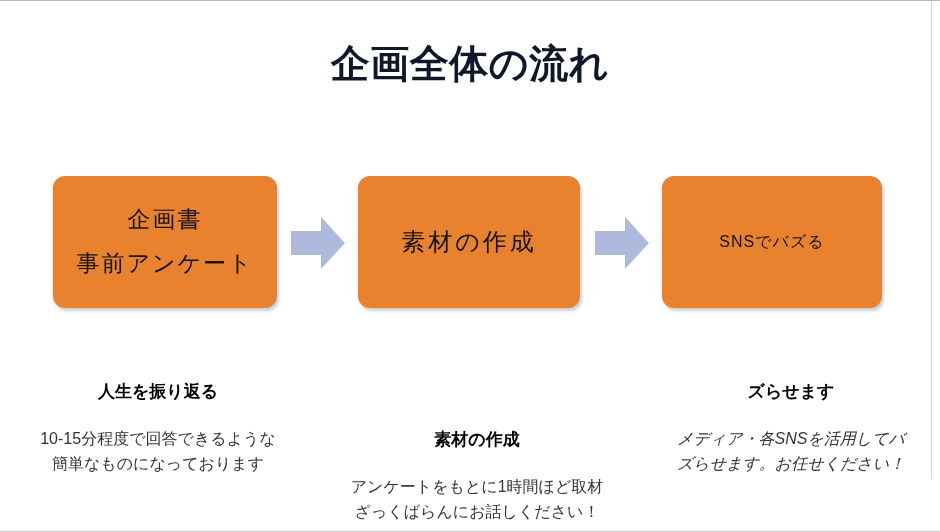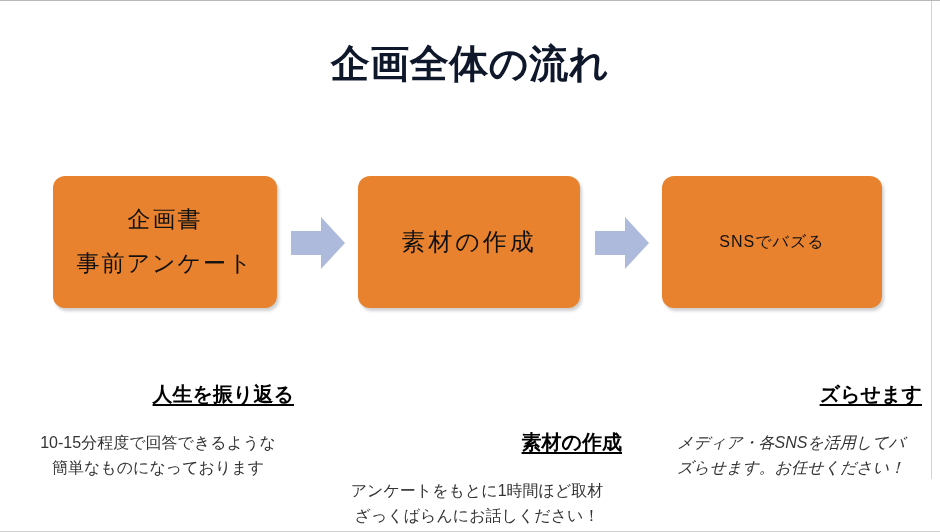--- a/index.html
+++ b/index.html
@@ -89,25 +89,24 @@
   
   .caption {
     position: absolute;
     top: 380px;
   }
   .caption.cap-1 { left: 22px;  width: 272px; }
   .caption.cap-2 { left: 332px; width: 290px; margin-top: 48px; }
   .caption.cap-3 { left: 660px; width: 262px; }
 
   .caption-head {
-    font-size: 20px;
+    font-size: 17px;
     font-weight: bold;
     color: #000000;
-    text-align: right;
-    text-decoration: underline;
+    text-align: center;
     text-underline-offset: 3px;
     line-height: 1.3;
     white-space: nowrap;
   }
 
   .caption-body {
     margin-top: 24px;
     font-size: 16px;
     color: #333333;
     line-height: 1.55;

